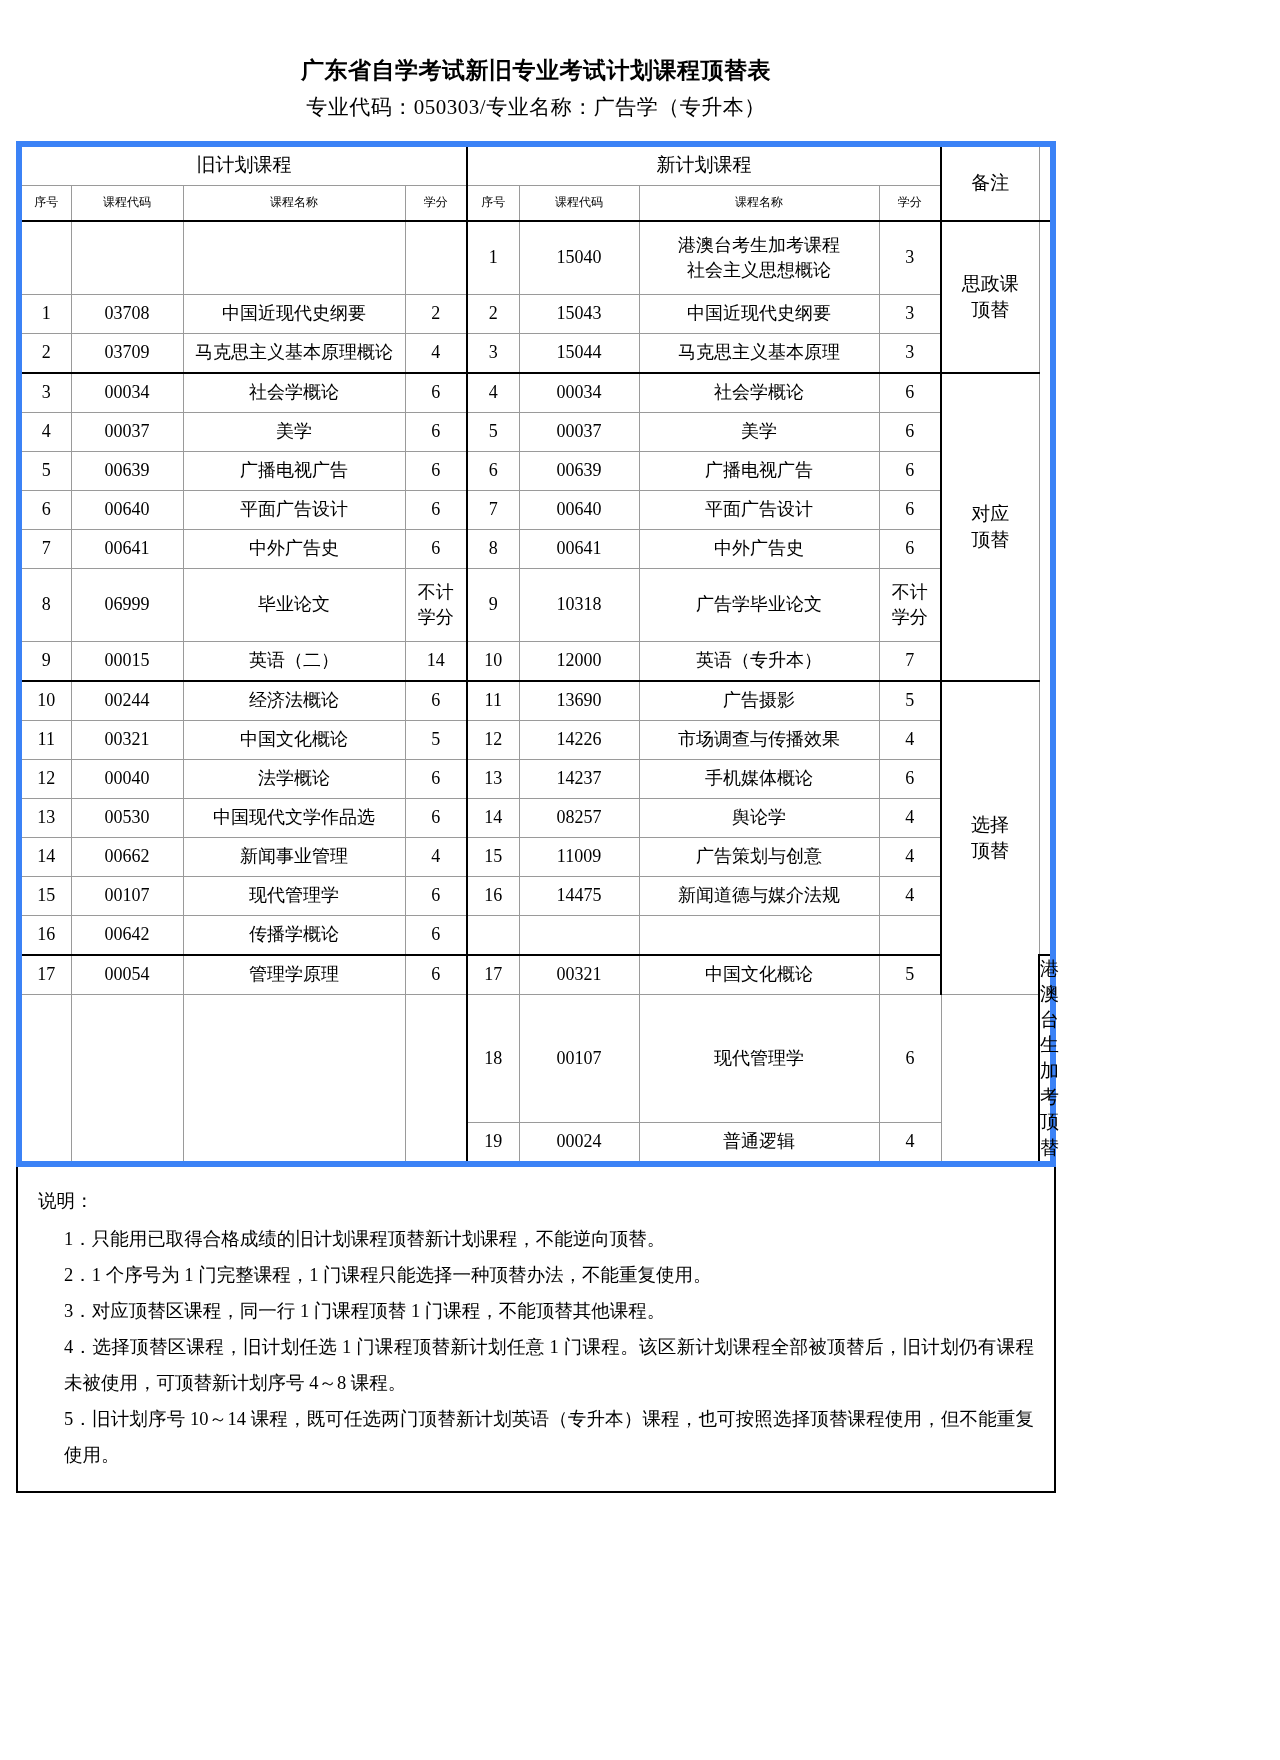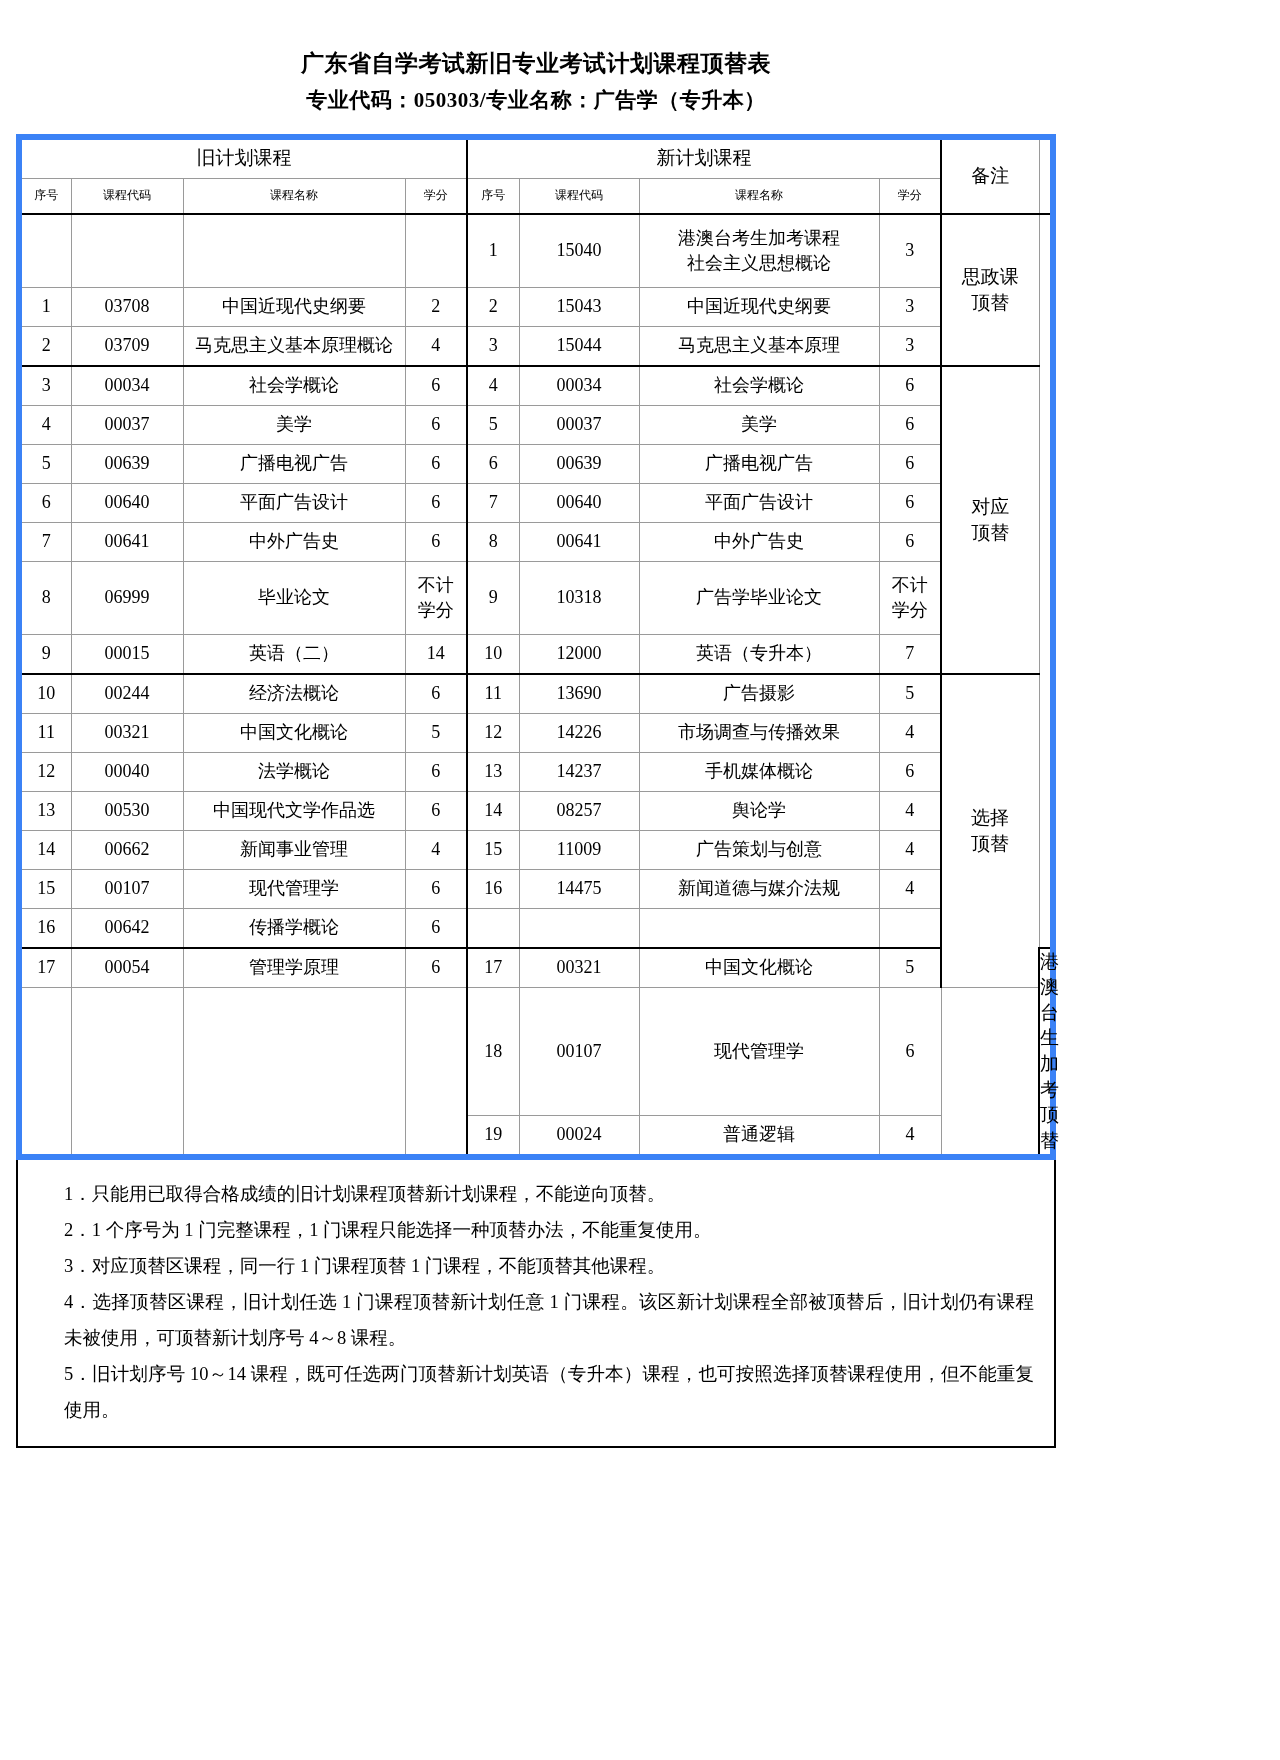--- a/index.html
+++ b/index.html
@@ -12,35 +12,35 @@
     height: 1760px;
     font-family: "Liberation Serif", "DejaVu Serif", serif;
     color: #000000;
     -webkit-font-smoothing: antialiased;
   }
   .page {
     position: relative;
     width: 1072px;
     height: 1760px;
     box-sizing: border-box;
-    padding: 0;
+    padding: 7px;
   }
   .title-block {
     text-align: center;
     padding-top: 48px;
   }
   .doc-title {
     font-size: 23px;
     font-weight: bold;
     letter-spacing: 0.5px;
     line-height: 1.35;
   }
   .doc-subtitle {
     font-size: 21px;
-    font-weight: bold;
+    font-weight: normal;
     letter-spacing: 0.5px;
     line-height: 1.5;
     margin-top: 6px;
   }
   .table-wrap {
     margin: 17px auto 0 auto;
     width: 1040px;
   }
   table.course {
     border-collapse: collapse;
@@ -395,20 +395,21 @@
           <td class="sep-left">19</td>
           <td>00024</td>
           <td>普通逻辑</td>
           <td>4</td>
         </tr>
       </tbody>
     </table>
   </div>
 
   <div class="notes">
+    <div class="notes-title">说明：</div>
     <div class="note-wrap note-item">1．只能用已取得合格成绩的旧计划课程顶替新计划课程，不能逆向顶替。</div>
     <div class="note-wrap note-item">2．1 个序号为 1 门完整课程，1 门课程只能选择一种顶替办法，不能重复使用。</div>
     <div class="note-wrap note-item">3．对应顶替区课程，同一行 1 门课程顶替 1 门课程，不能顶替其他课程。</div>
     <div class="note-wrap note-item">4．选择顶替区课程，旧计划任选 1 门课程顶替新计划任意 1 门课程。该区新计划课程全部被顶替后，旧计划仍有课程未被使用，可顶替新计划序号 4～8 课程。</div>
     <div class="note-wrap note-item">5．旧计划序号 10～14 课程，既可任选两门顶替新计划英语（专升本）课程，也可按照选择顶替课程使用，但不能重复使用。</div>
   </div>
 
 </div>
 
 </body></html>

